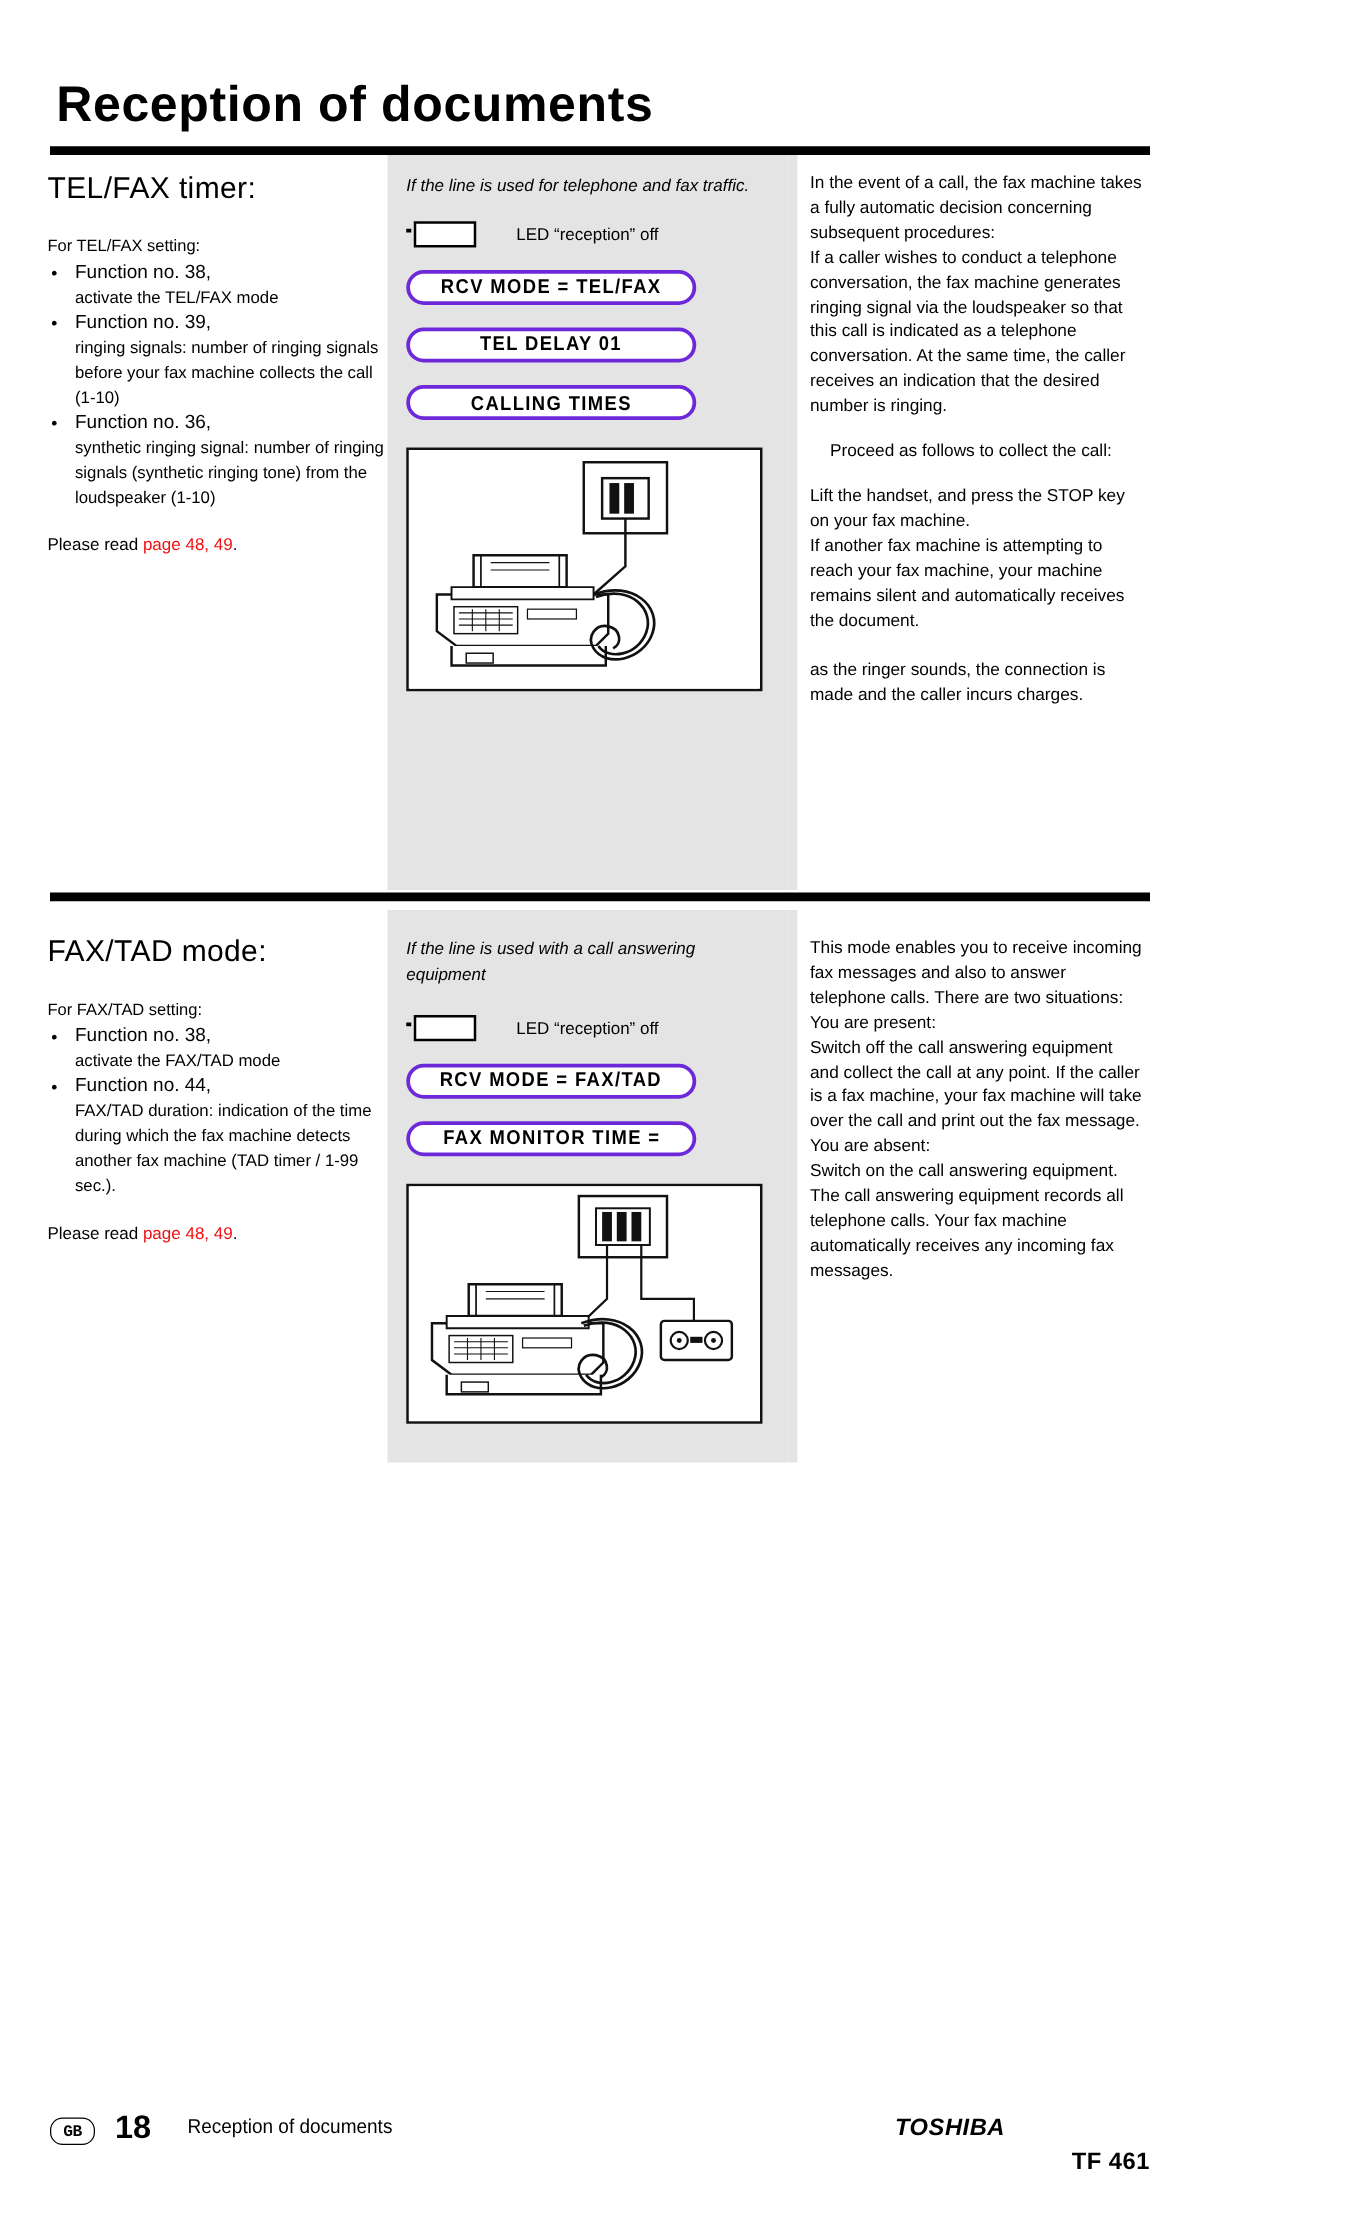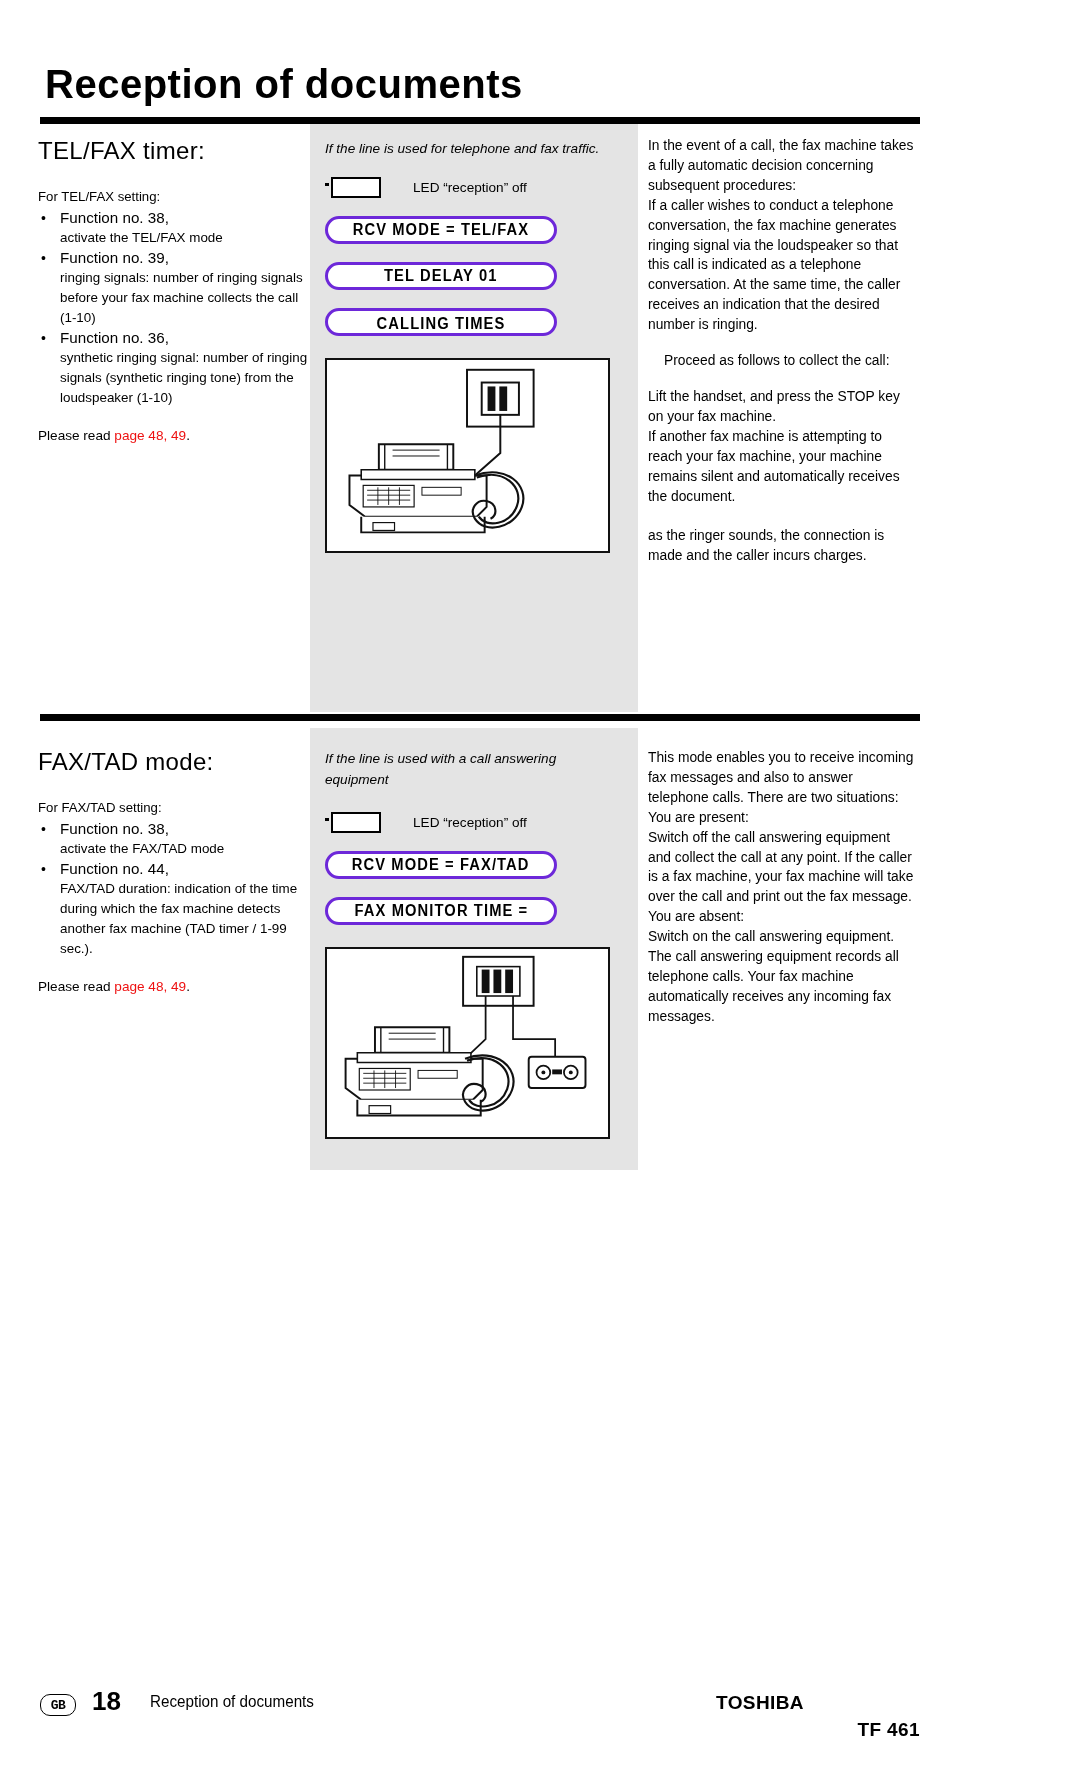--- a/index.html
+++ b/index.html
@@ -263,20 +263,21 @@
     transform-origin: left center;
   }
   .brand {
     position: absolute;
     right: 116px;
     top: 2px;
     font-size: 19px;
     font-weight: bold;
     font-family: "Liberation Sans Narrow", "Liberation Sans", sans-serif;
     letter-spacing: 0.4px;
+    font-style: italic;
   }
   .model {
     position: absolute;
     right: 0;
     top: 2px;
     font-size: 19px;
     font-weight: bold;
     font-family: "Liberation Sans Narrow", "Liberation Sans", sans-serif;
     letter-spacing: 0.4px;
     margin-top: 27px;

